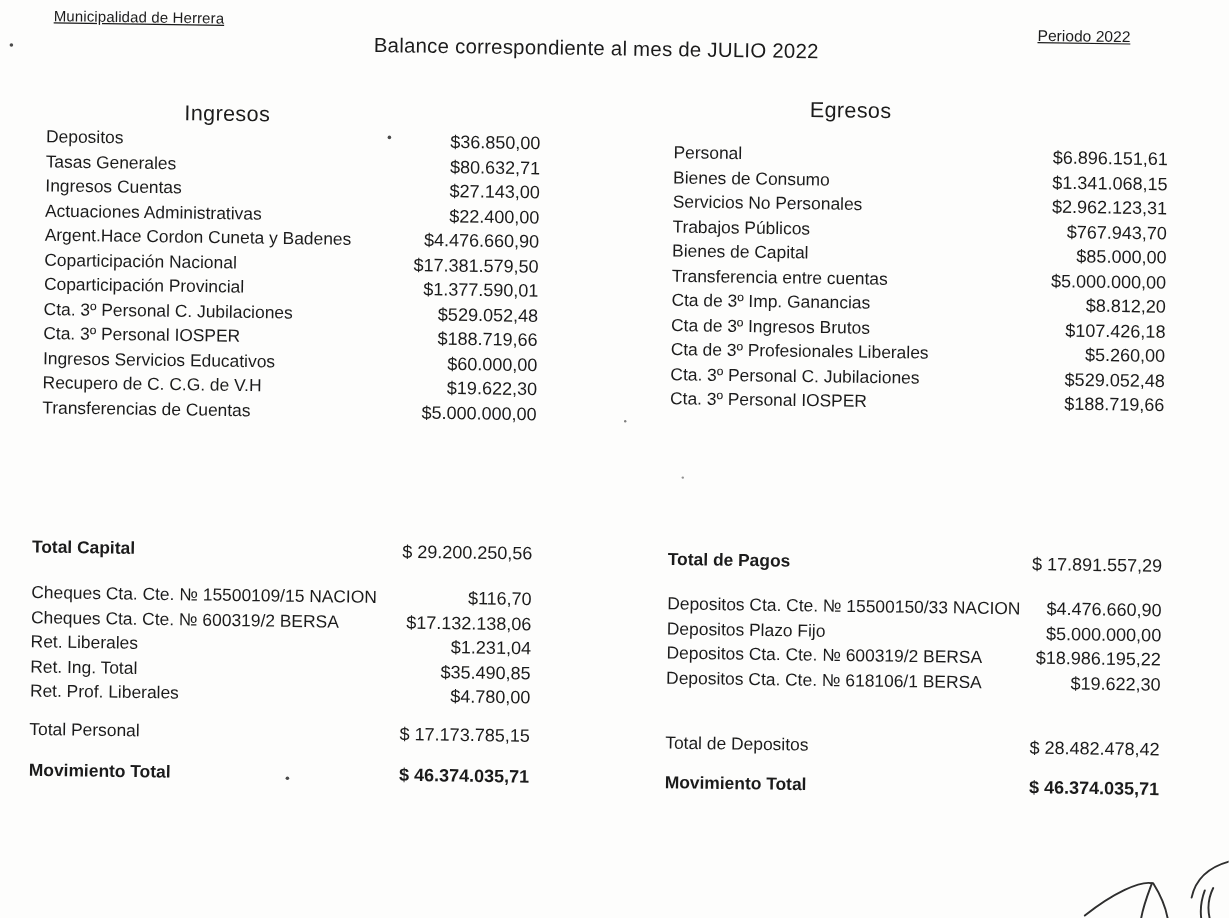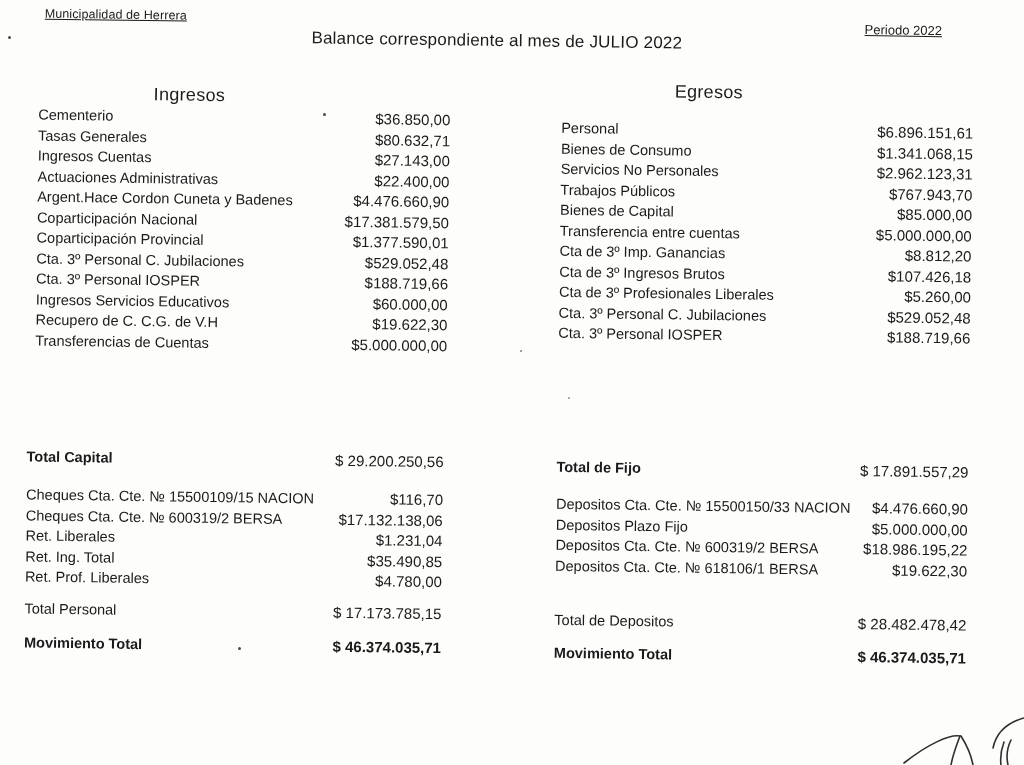--- a/index.html
+++ b/index.html
@@ -49,21 +49,21 @@
 
   <div class="org">Municipalidad de Herrera</div>
   <div class="title">Balance correspondiente al mes de JULIO 2022</div>
   <div class="period">Periodo 2022</div>
 
   <div class="col-head head-ingresos">Ingresos</div>
   <div class="col-head head-egresos">Egresos</div>
 
   <div class="ledger list-ingresos">
     <div class="row">
-        <span class="lbl">Cementerio</span>
+        <span class="lbl">Depositos</span>
         <span class="amt">$36.850,00</span>
       </div>
     <div class="row">
         <span class="lbl">Tasas Generales</span>
         <span class="amt">$80.632,71</span>
       </div>
     <div class="row">
         <span class="lbl">Ingresos Cuentas</span>
         <span class="amt">$27.143,00</span>
       </div>
@@ -182,21 +182,21 @@
         <span class="amt">$ 17.173.785,15</span>
       </div>
     <div class="row gap-c">
         <span class="lbl bold">Movimiento Total</span>
         <span class="amt bold">$ 46.374.035,71</span>
       </div>
   </div>
 
   <div class="ledger totals-right">
     <div class="row">
-        <span class="lbl bold">Total de Fijo</span>
+        <span class="lbl bold">Total de Pagos</span>
         <span class="amt">$ 17.891.557,29</span>
       </div>
     <div class="row gap-d">
         <span class="lbl">Depositos Cta. Cte. № 15500150/33 NACION</span>
         <span class="amt">$4.476.660,90</span>
       </div>
     <div class="row">
         <span class="lbl">Depositos Plazo Fijo</span>
         <span class="amt">$5.000.000,00</span>
       </div>

